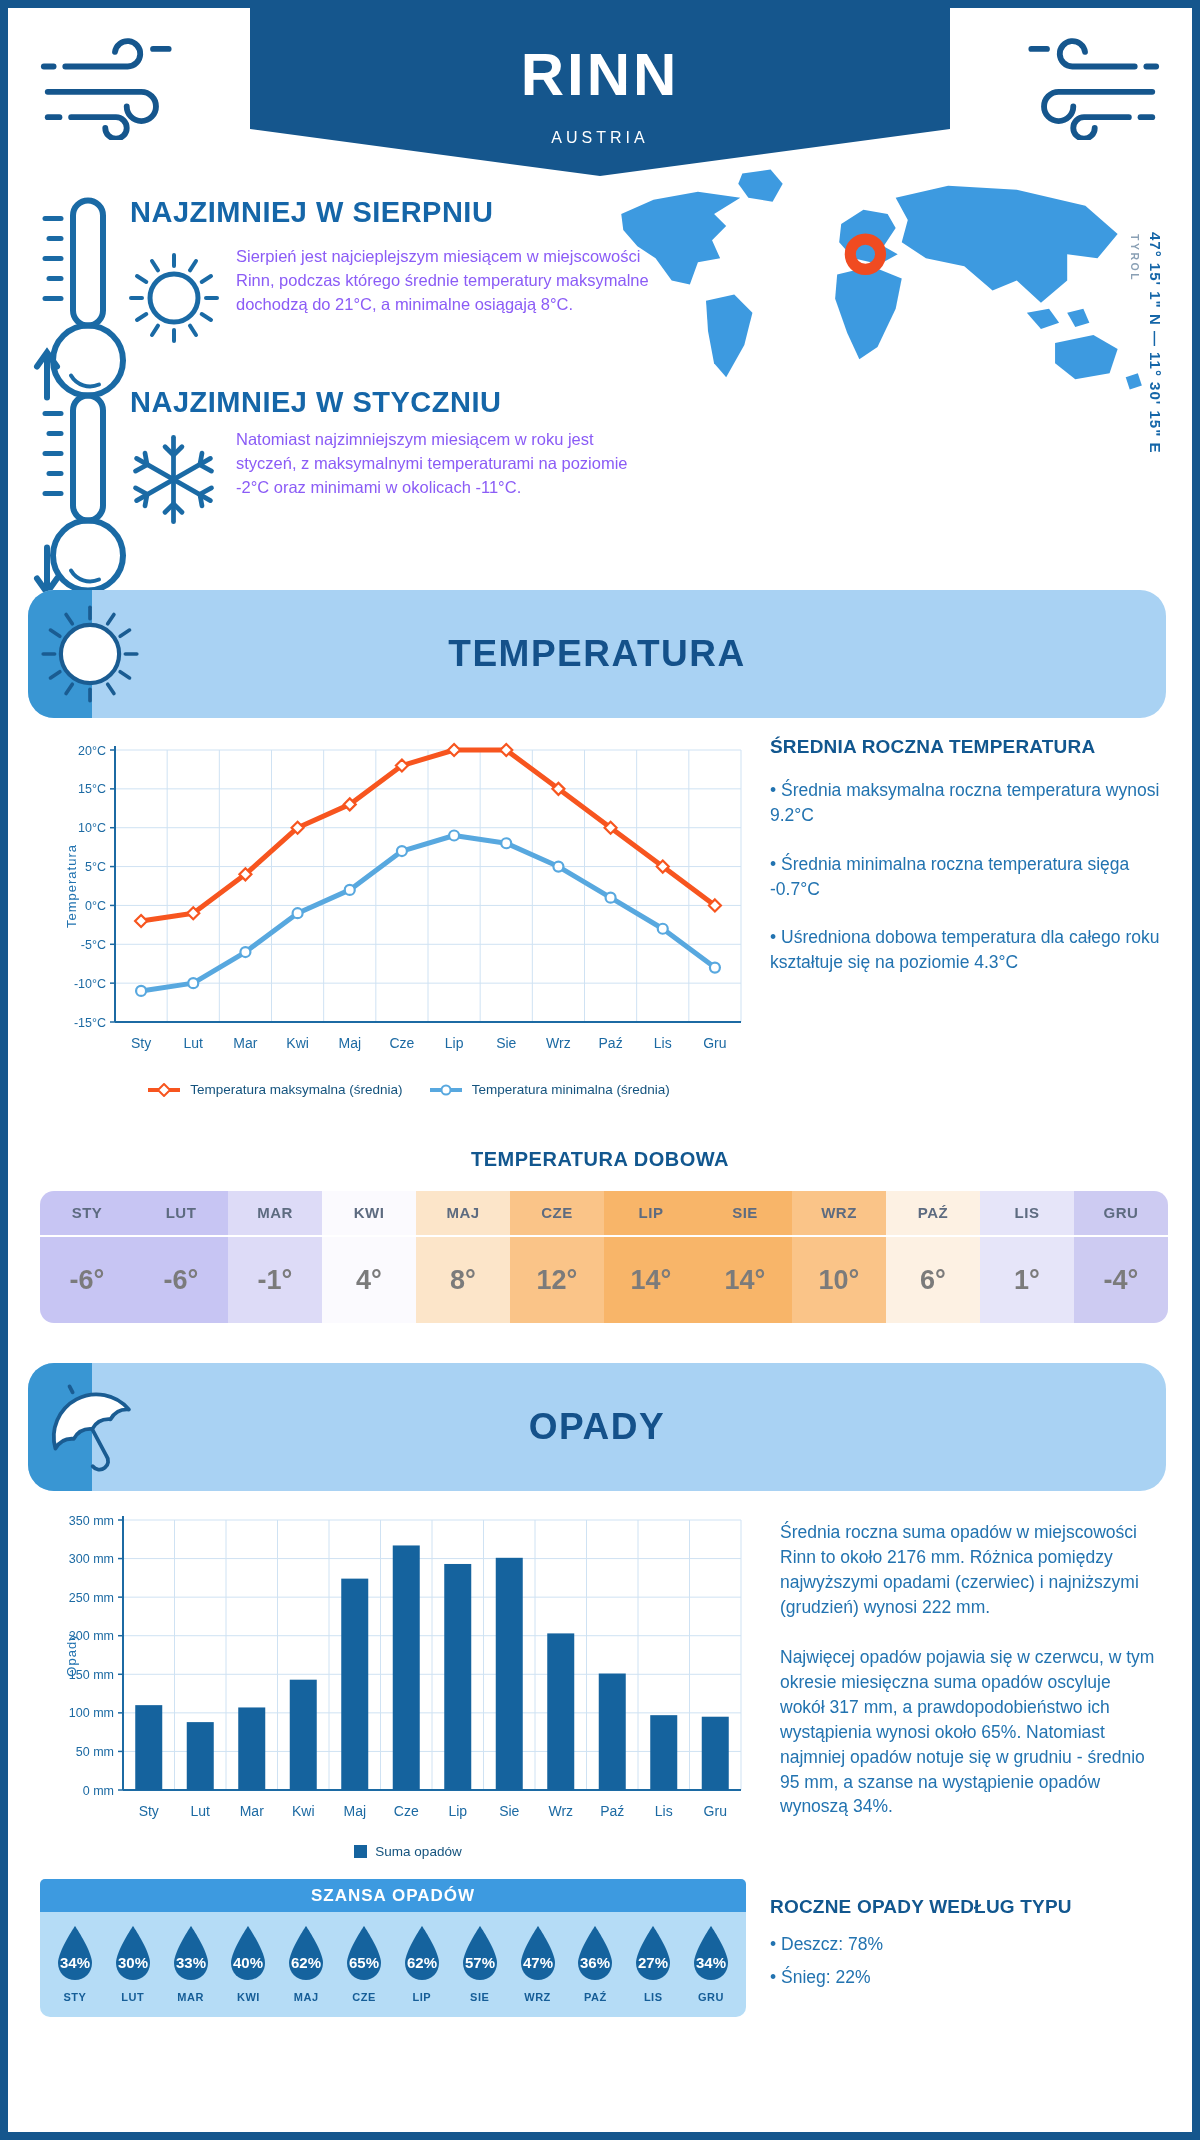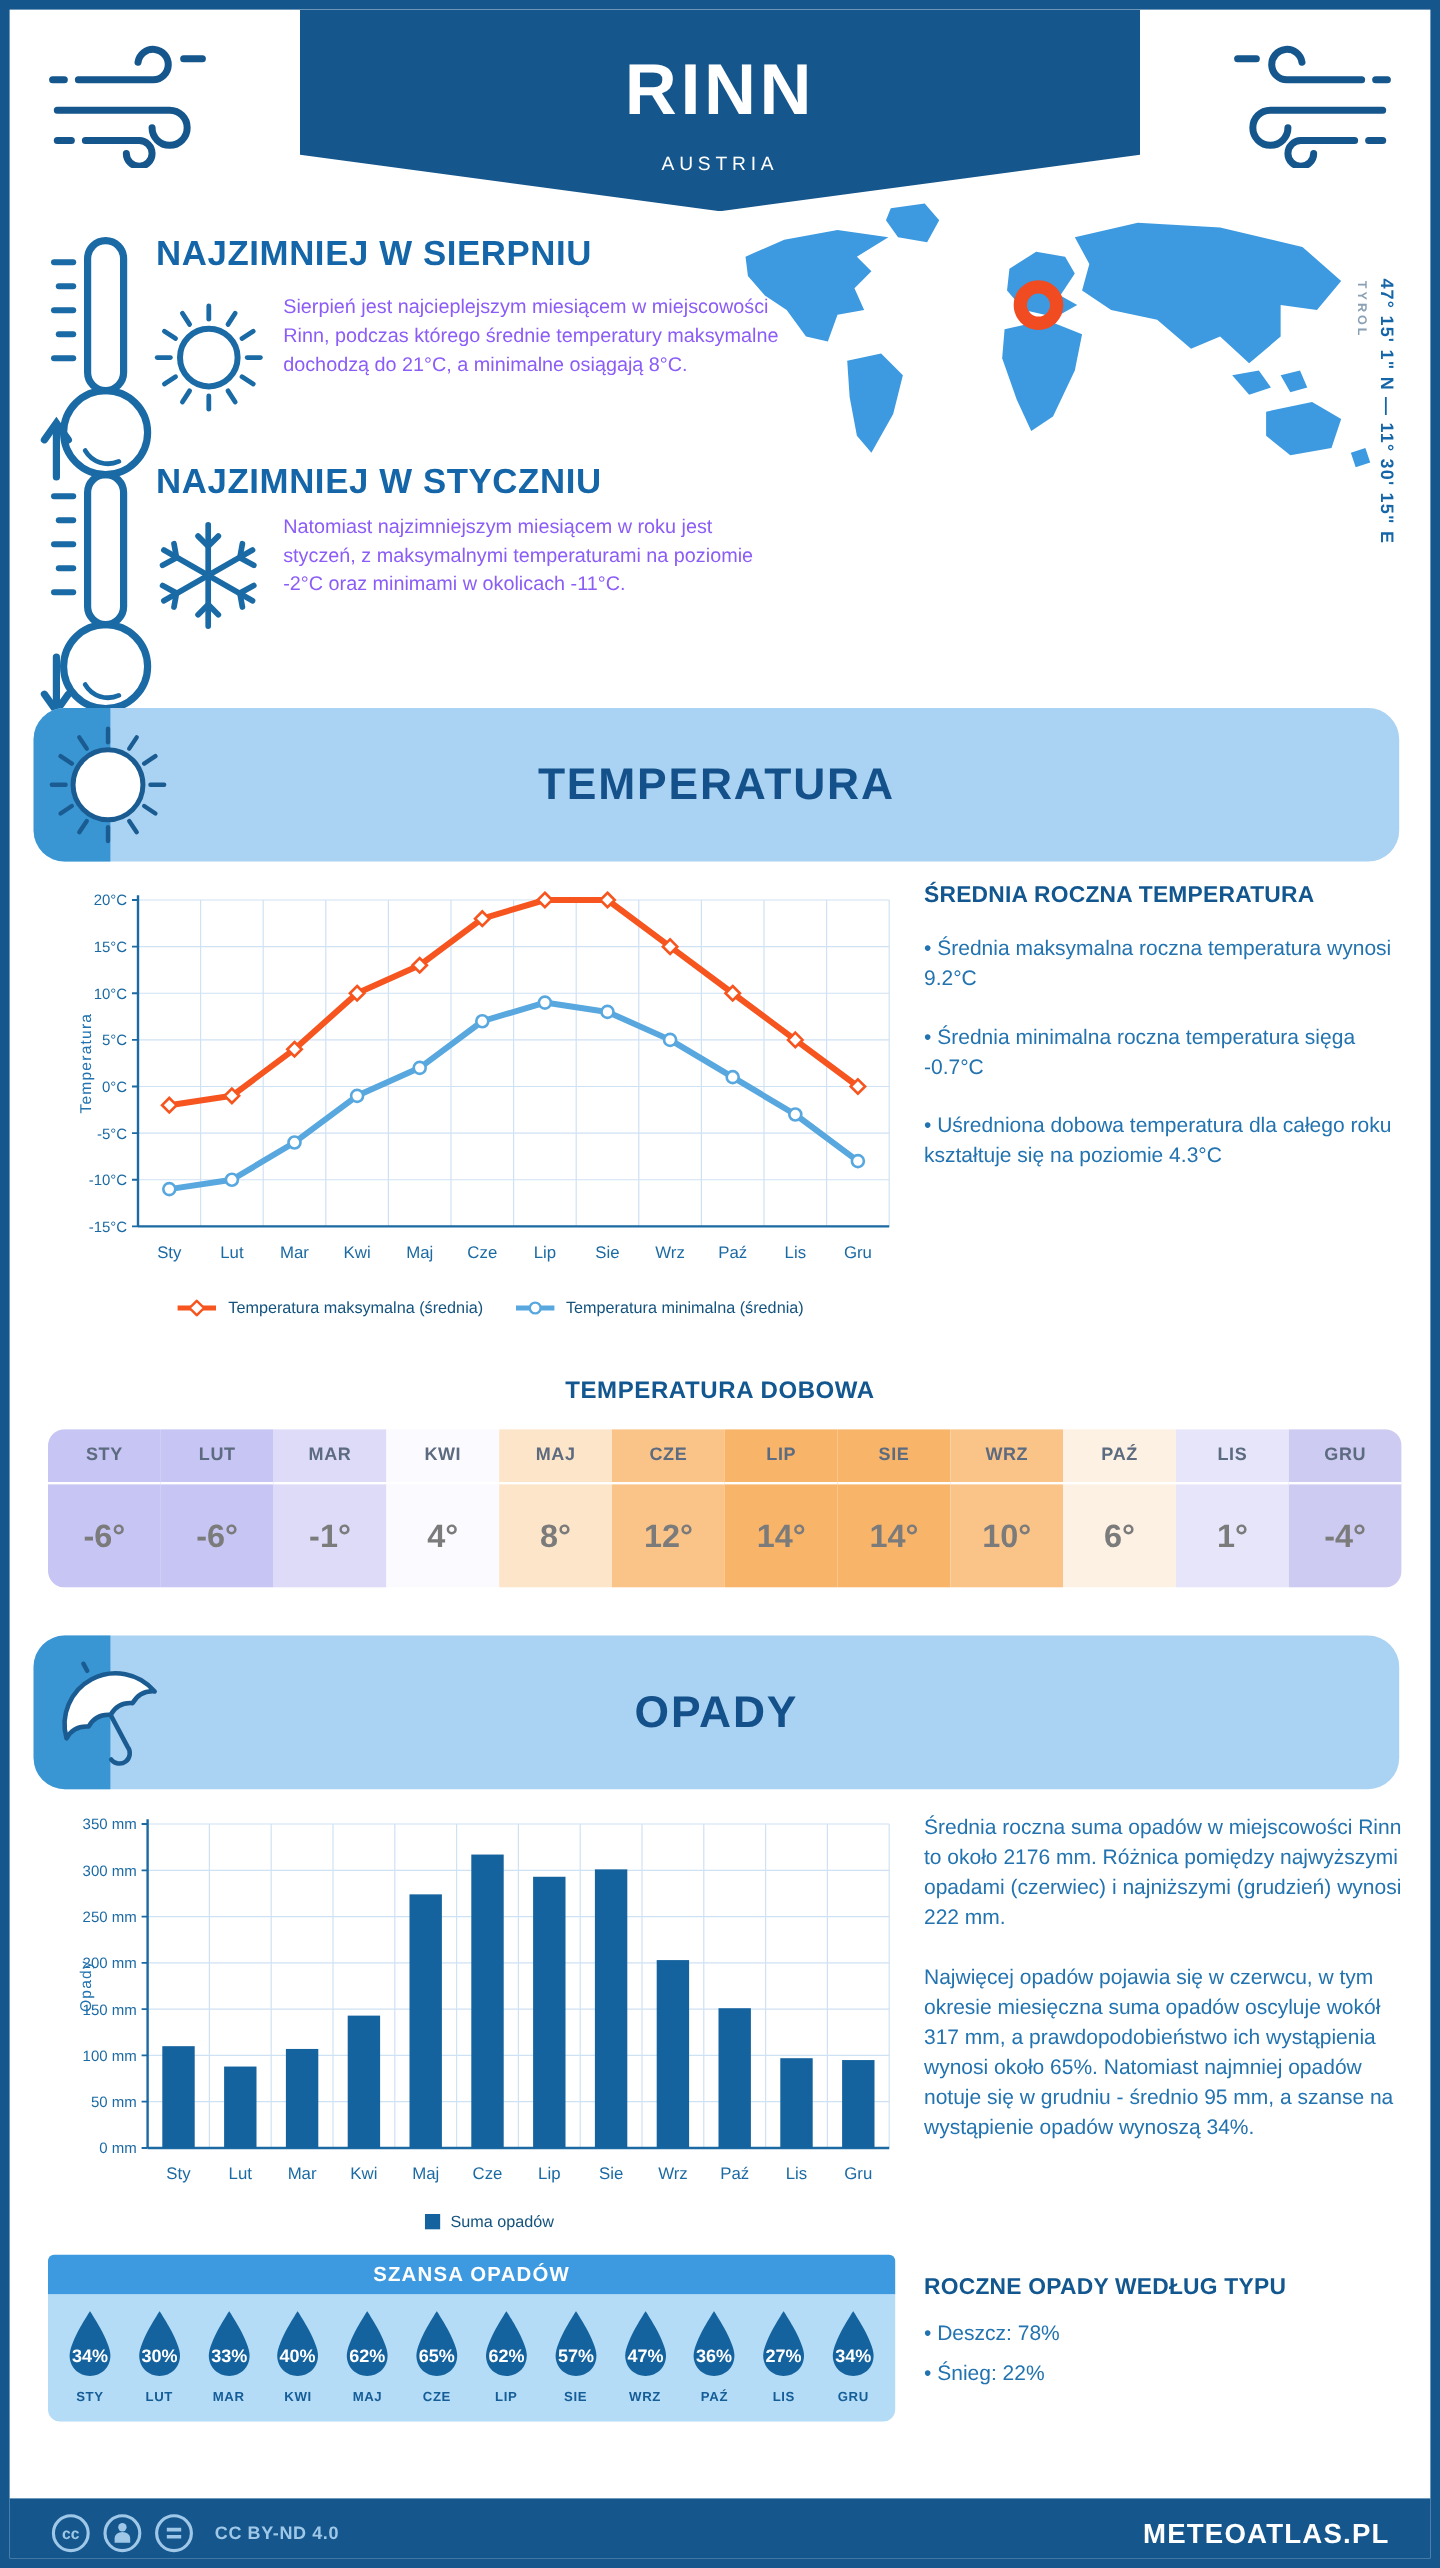--- a/index.html
+++ b/index.html
@@ -32,21 +32,21 @@
 
   
   .legend-row{position:absolute;display:flex;justify-content:center;align-items:center;gap:25px;
               font-size:13.5px;color:#14537e;}
   .legend-item{display:flex;align-items:center;gap:8px;}
 
   
   .panel-head{font-size:19px;font-weight:bold;color:#12578f;margin:0 0 20px 0;letter-spacing:0.2px;}
   .bullet{font-size:17.5px;line-height:1.42;color:#2273b0;margin:0 0 24px 0;}
   .bullet::before{content:"• ";}
-  .para{font-size:17.5px;line-height:1.42;color:#2273b0;margin:0;}
+  .para{font-size:17.5px;line-height:1.42;color:#2273b0;margin:10px;}
 
   
   .daily-title{position:absolute;left:0;right:0;top:1140px;text-align:center;font-size:20px;font-weight:bold;
                color:#12578f;letter-spacing:0.5px;}
   .daily-table{position:absolute;left:32px;top:1183px;width:1128px;height:132px;display:flex;
                border-radius:14px;overflow:hidden;}
   .dcol{flex:1;display:flex;flex-direction:column;}
   .dhead{height:44px;line-height:44px;text-align:center;font-size:15px;font-weight:bold;color:#5d6b80;
          border-bottom:2px solid #fff;letter-spacing:0.5px;}
   .dval{flex:1;display:flex;align-items:center;justify-content:center;font-size:27px;font-weight:bold;color:#7b7b7b;}
@@ -499,33 +499,14 @@
             <path d="M21 1 C21 1 4 26 4 38 C4 47.9 11.6 55 21 55 C30.4 55 38 47.9 38 38 C38 26 21 1 21 1 Z" fill="#15639e"></path>
             <text x="21" y="43" text-anchor="middle" font-size="15" font-weight="bold" fill="#fff" font-family="Liberation Sans, sans-serif">27%</text>
           </svg><div class="chance-month">LIS</div></div>
         <div class="chance-cell"><svg width="42" height="56" viewBox="0 0 42 56">
             <path d="M21 1 C21 1 4 26 4 38 C4 47.9 11.6 55 21 55 C30.4 55 38 47.9 38 38 C38 26 21 1 21 1 Z" fill="#15639e"></path>
             <text x="21" y="43" text-anchor="middle" font-size="15" font-weight="bold" fill="#fff" font-family="Liberation Sans, sans-serif">34%</text>
           </svg><div class="chance-month">GRU</div></div>
       </div>
   </div>
 
-  <div class="footer">
-    <div class="cc-group">
-      <svg width="34" height="34" viewBox="0 0 34 34">
-        <circle cx="17" cy="17" r="14.5" fill="none" stroke="#9fc8e8" stroke-width="2.6"></circle>
-        <text x="17" y="22" text-anchor="middle" font-size="13" font-weight="bold" fill="#9fc8e8" font-family="Liberation Sans, sans-serif">cc</text>
-      </svg>
-      <svg width="34" height="34" viewBox="0 0 34 34">
-        <circle cx="17" cy="17" r="14.5" fill="none" stroke="#9fc8e8" stroke-width="2.6"></circle>
-        <circle cx="17" cy="12" r="3.5" fill="#9fc8e8"></circle>
-        <path d="M10.5 25 v-4 a6.5 5 0 0 1 13 0 v4 Z" fill="#9fc8e8"></path>
-      </svg>
-      <svg width="34" height="34" viewBox="0 0 34 34">
-        <circle cx="17" cy="17" r="14.5" fill="none" stroke="#9fc8e8" stroke-width="2.6"></circle>
-        <path d="M11 14 h12 M11 20 h12" stroke="#9fc8e8" stroke-width="3"></path>
-      </svg>
-      <span class="cc-label">CC BY-ND 4.0</span>
-    </div>
-    <div class="brand">METEOATLAS.PL</div>
-  </div>
 
 </div>
 
 </body></html>

